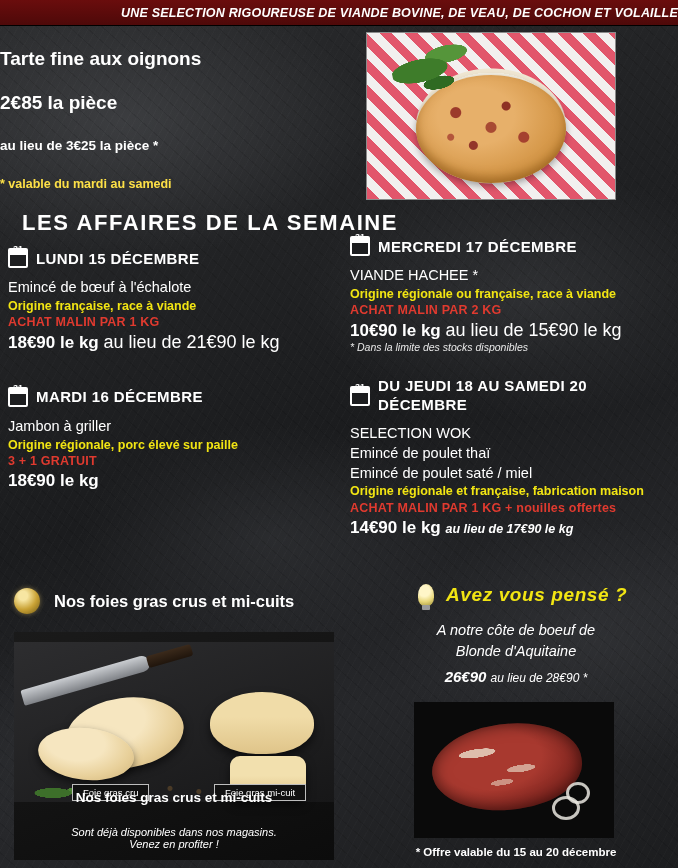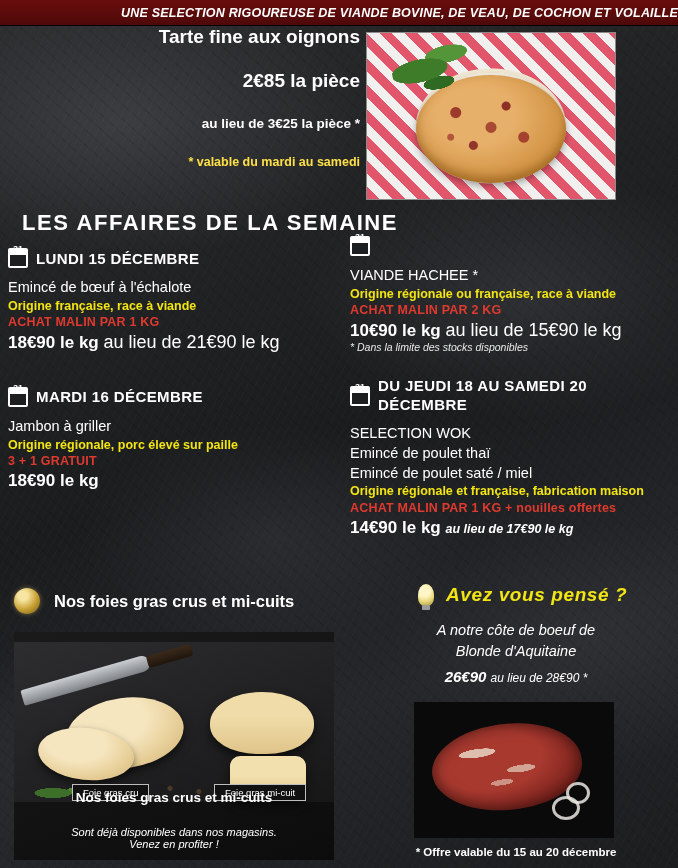--- a/index.html
+++ b/index.html
@@ -46,21 +46,22 @@
     font-weight: bold;
     font-size: 12.5px;
     letter-spacing: .2px;
     color:#ffffff;
     white-space:nowrap;
   }
 
   
   .promo {
     position:absolute; left:0; top:26px; width:360px; height:175px;
-    text-align:right;
+    text-align:left;
+    padding-top: 22px;
   }
   .promo-title { font-size:19px; font-weight:bold; color:#fff; }
   .promo-price { font-size:19px; font-weight:bold; color:#fff; margin-top:22px; }
   .promo-old { font-size:13.5px; font-weight:bold; color:#fff; margin-top:24px; }
   .promo-note { font-size:12.5px; font-weight:bold; color:#fde047; margin-top:24px; }
 
   .promo-photo {
     position:absolute; left:366px; top:32px; width:250px; height:168px;
     border:1px solid #8b8b8b;
     overflow:hidden;
@@ -342,20 +343,21 @@
   </div>
 
   <div class="col-right">
 
     <div class="offer">
       <div class="day-head">
         <div class="cal-icon">
           <div class="band"></div>
           <div class="num">31</div>
         </div>
+        <div class="day-title">MERCREDI 17 DÉCEMBRE</div>
       </div>
       <div class="block">
         <div class="l-white">VIANDE HACHEE *</div>
         <div class="l-yellow">Origine régionale ou française, race à viande</div>
         <div class="l-red">ACHAT MALIN PAR 2 KG</div>
         <div class="l-price">
           <span>10€90 le kg</span>
           <span class="small">au lieu de 15€90 le kg</span>
         </div>
         <div class="l-italic-small">* Dans la limite des stocks disponibles</div>

